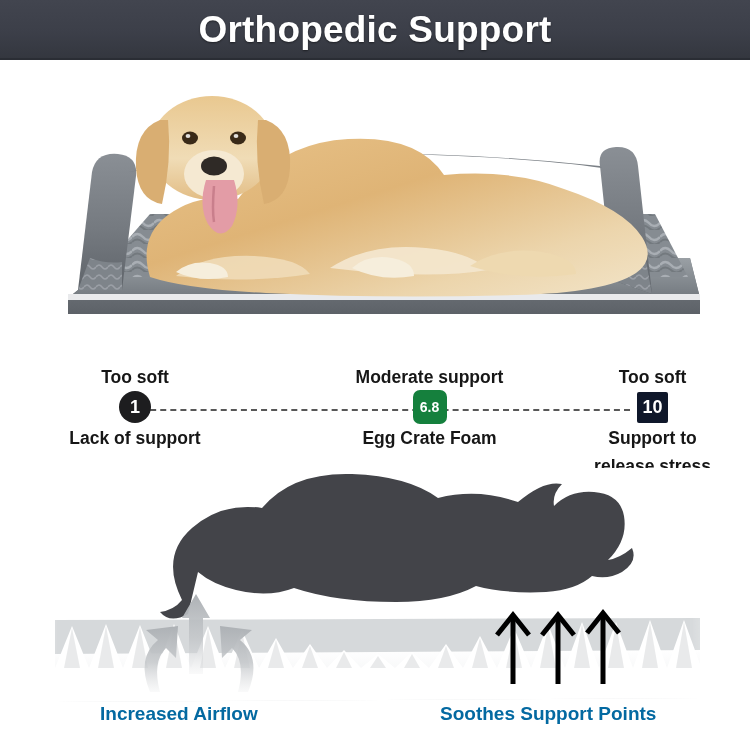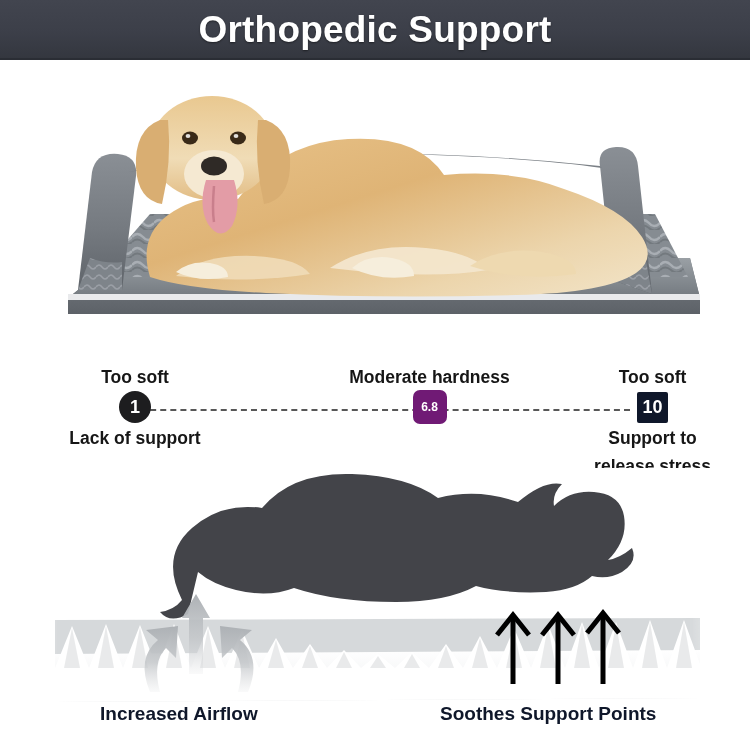--- a/index.html
+++ b/index.html
@@ -109,22 +109,22 @@
   }
   .marker-circle {
     width: 32px; height: 32px;
     border-radius: 50%;
     background: #1d1d1f;
     font-size: 18px;
   }
   .marker-rounded {
     width: 34px; height: 34px;
     border-radius: 7px;
-    background: #701a75;
-    font-size: 12px;
+    background: #15803d;
+    font-size: 14px;
   }
   .marker-square {
     width: 31px; height: 31px;
     border-radius: 2px;
     background: #0f172a;
     font-size: 18px;
   }
 
   
   #col-soft   { left: 40px;  top: 10px; width: 190px; }
@@ -136,21 +136,21 @@
     position: absolute;
     left: 0; top: 468px;
     width: 750px;
     height: 282px;
   }
   #foam-svg { display: block; }
   .diagram-label {
     position: absolute;
     font-size: 19px;
     font-weight: bold;
-    color: #0f172a;
+    color: #0369a1;
     white-space: nowrap;
     font-family: "Liberation Sans", sans-serif;
   }
   #label-airflow { left: 100px; top: 703px; }
   #label-pressure { left: 440px; top: 703px; }
 </style>
 </head>
 <body>
 
 <div id="page">
@@ -249,24 +249,25 @@
 
     <div class="scale-col" id="col-soft">
       <div class="scale-top-label">Too soft</div>
       <div class="marker-row">
         <div class="marker marker-circle">1</div>
       </div>
       <div class="scale-bottom-label">Lack of support</div>
     </div>
 
     <div class="scale-col" id="col-mod">
-      <div class="scale-top-label">Moderate hardness</div>
+      <div class="scale-top-label">Moderate support</div>
       <div class="marker-row">
         <div class="marker marker-rounded">6.8</div>
       </div>
+      <div class="scale-bottom-label">Egg Crate Foam</div>
     </div>
 
     <div class="scale-col" id="col-hard">
       <div class="scale-top-label">Too soft</div>
       <div class="marker-row">
         <div class="marker marker-square">10</div>
       </div>
       <div class="scale-bottom-label">Support to</div>
       <div class="scale-bottom-label" style="margin-top:8px">release stress</div>
     </div>

